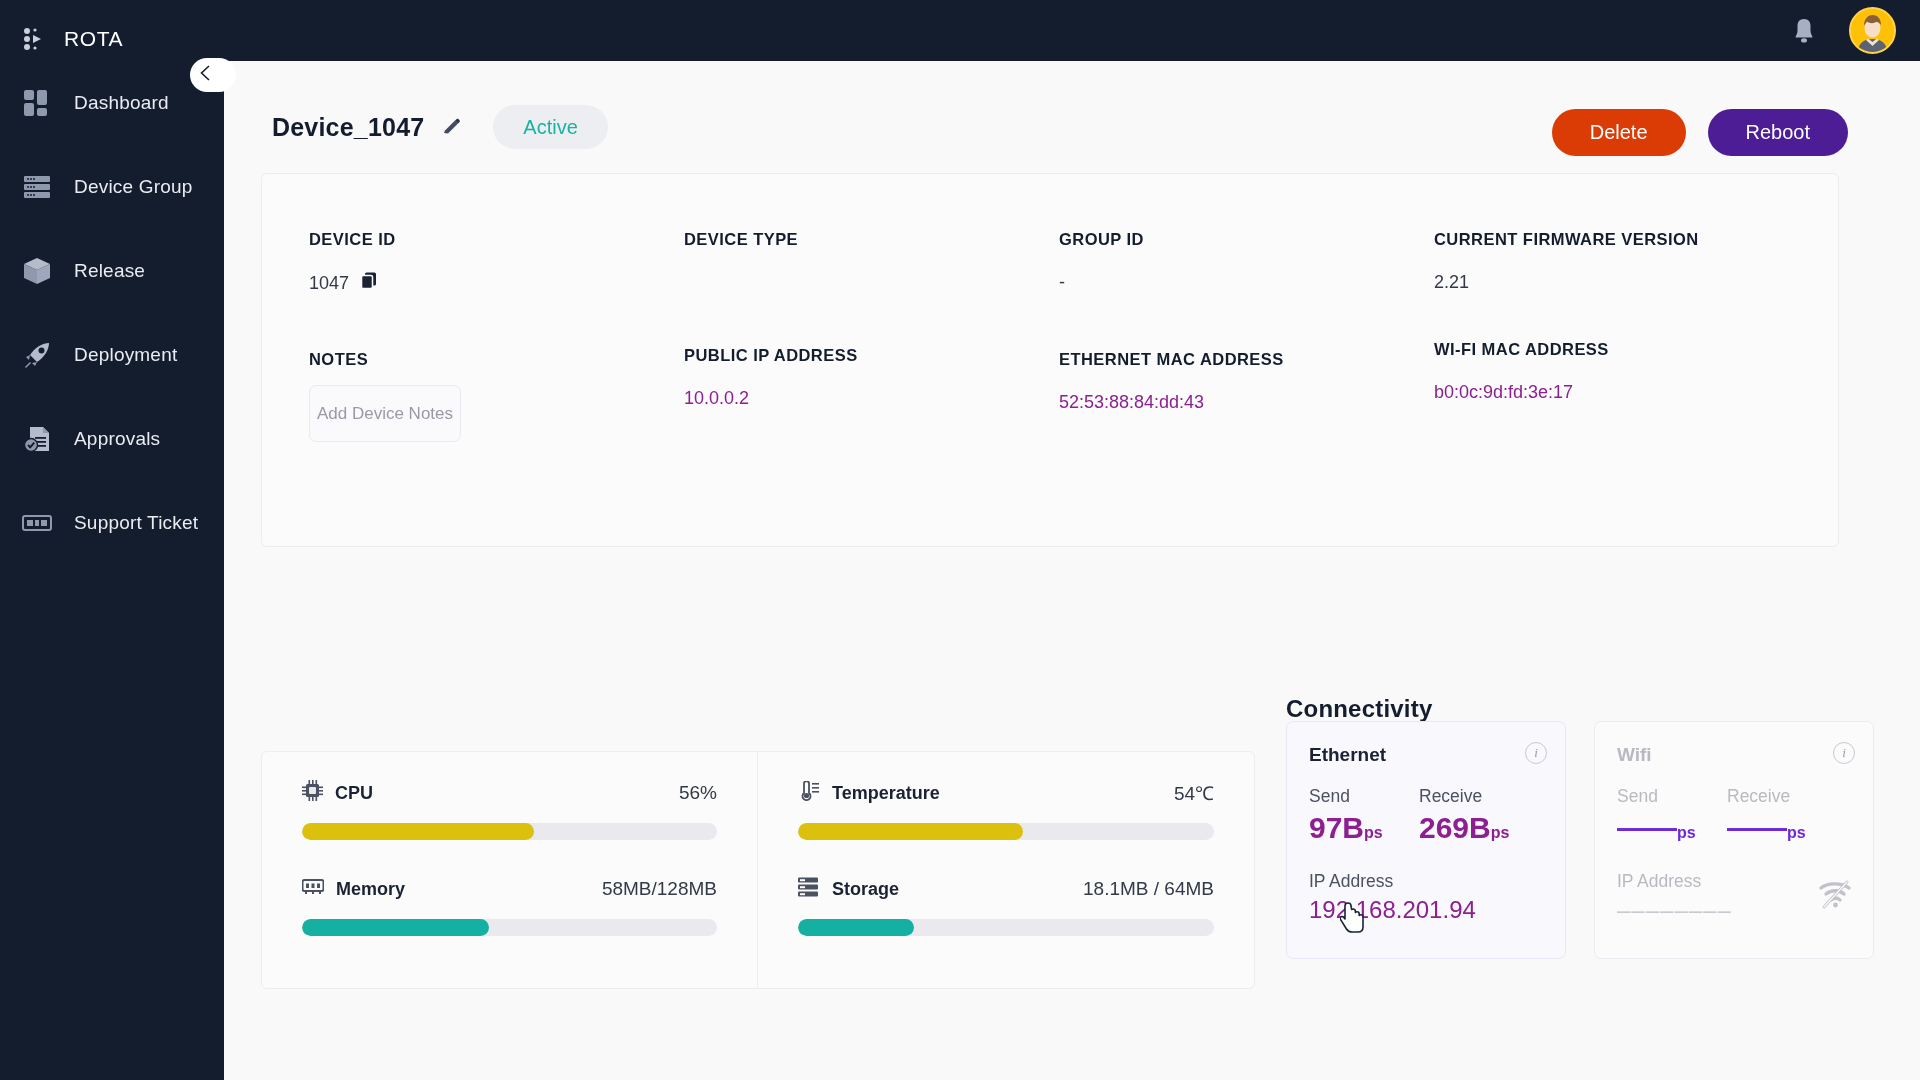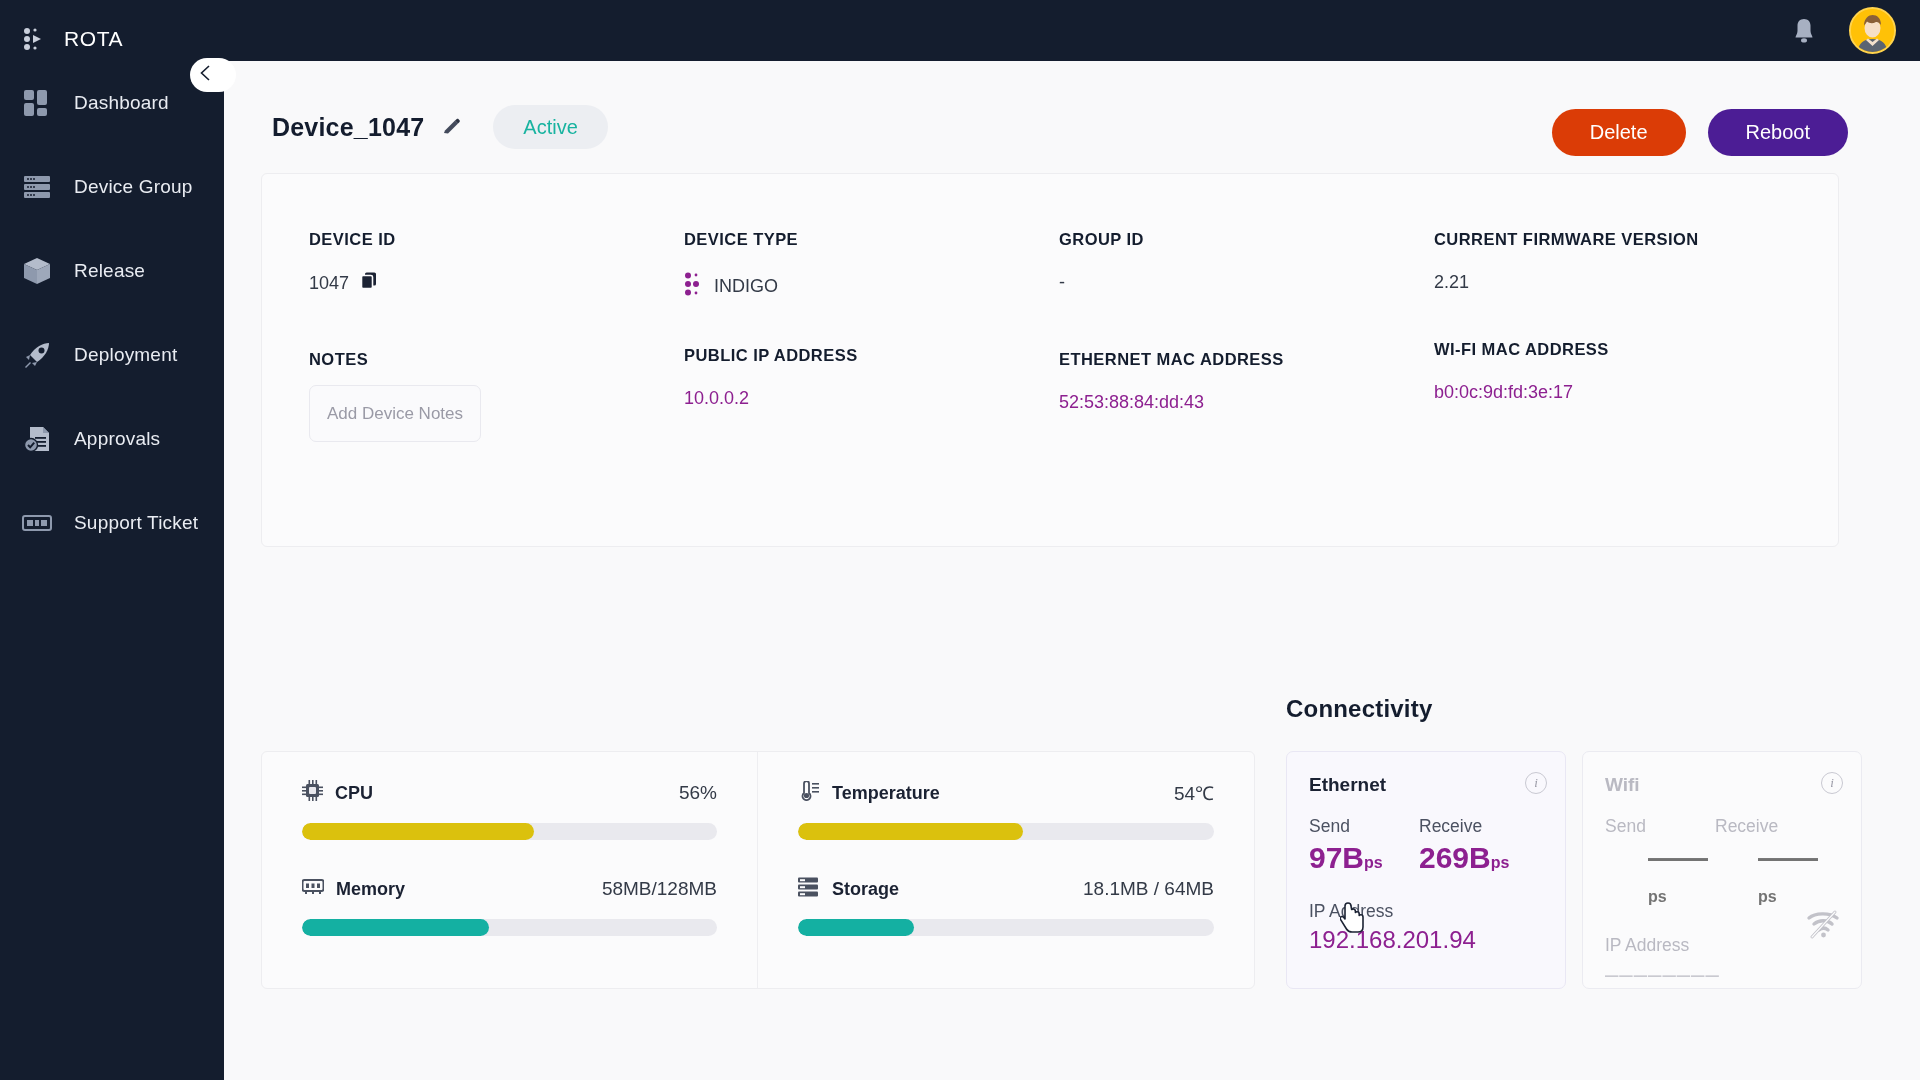--- a/index.html
+++ b/index.html
@@ -114,21 +114,21 @@
   }
   .info-row { display: flex; }
   .info-cell { width: 378px; }
   .info-label {
     font-size: 16.5px; font-weight: bold; color: #141d2e;
     letter-spacing: .45px; text-transform: uppercase;
   }
   .info-value { font-size: 18px; color: #333a47; margin-top: 23px; display:flex; align-items:center; gap: 12px;}
   .info-value.link { color: #8d2090; }
   .notes-box {
-    margin-top: 16px; width: 172px; height: 57px;
+    margin-top: 16px; width: 152px; height: 57px;
     border: 1px solid #e9e9ef; border-radius: 7px; background: #fafafc;
     display: flex; align-items: center; justify-content: center;
     color: #9a9aa6; font-size: 17px; cursor: pointer;
   }
 
   
   .section-title {
     font-size: 24px; font-weight: bold; color: #141d2e; letter-spacing: .2px;
   }
   .online-dot {
@@ -149,21 +149,21 @@
   .metric-name { display: flex; align-items: center; gap: 12px; font-size: 18px; font-weight: bold; color: #1b2233; }
   .metric-val { font-size: 19px; color: #333a47; }
   .bar-track {
     margin-top: 17px; height: 17px; border-radius: 9px; background: #e9e9ee;
     overflow: hidden;
   }
   .bar-fill { height: 100%; border-radius: 9px; }
   .metric-block + .metric-block { margin-top: 36px; }
 
   
-  .conn-wrap { position: absolute; left: 1062px; top: 690px; display: flex; gap: 16px; }
+  .conn-wrap { position: absolute; left: 1062px; top: 660px; display: flex; gap: 28px; }
   .conn-card {
     width: 280px; height: 238px; border-radius: 7px;
     border: 1px solid #ebebf1; padding: 22px 20px 0 22px; position: relative;
   }
   .conn-card.ethernet { background: #f9f8fd; border-color: #e9e7f4; }
   .conn-card.wifi { background: #fbfbfc; }
   .conn-title { font-size: 19px; font-weight: bold; color: #1b2233; }
   .conn-card.wifi .conn-title { color: #b9b9c2; }
   .info-i {
     position: absolute; right: 18px; top: 20px;
@@ -171,21 +171,21 @@
     border: 1.6px solid #c9c9d2; color: #9a9aa6;
     font-size: 13px; font-style: italic; font-family: "Liberation Serif", serif;
     display: flex; align-items: center; justify-content: center; cursor: pointer;
   }
   .conn-row { display: flex; margin-top: 20px; }
   .conn-col { width: 110px; }
   .conn-sub { font-size: 17.5px; color: #4b5161; }
   .conn-card.wifi .conn-sub { color: #b9b9c2; }
   .conn-big { margin-top: 4px; font-size: 30px; font-weight: bold; color: #8d2090; }
   .conn-big .unit { font-size: 16px; }
-  .conn-card.wifi .conn-big { color: #737373; margin-left: 43px; }
+  .conn-card.wifi .conn-big { color: #6d28d9; }
   .conn-ip-label { margin-top: 26px; font-size: 17.5px; color: #4b5161; }
   .conn-card.wifi .conn-ip-label { color: #b9b9c2; }
   .conn-ip-value { margin-top: 4px; font-size: 24px; color: #8d2090; }
   .conn-card.wifi .conn-ip-value { color: #c9c9d0; font-size: 24px; letter-spacing: 1px;}
   .wifi-off { position: absolute; right: 18px; bottom: 44px; }
 
   .cursor {
     position: absolute; left: 1340px; top: 902px;
     width: 26px; height: 34px; z-index: 60; pointer-events: none;
   }
@@ -356,33 +356,20 @@
             <span>
               <svg width="16" height="17" viewBox="0 0 16 17">
                 <rect x="4" y="0.5" width="11" height="13" rx="1.6" fill="#1b2233"></rect>
                 <rect x="0.5" y="3.5" width="11" height="13" rx="1.6" fill="#1b2233" stroke="#fbfbfc" stroke-width="1.6"></rect>
               </svg>
             </span>
           </div>
         </div>
         <div class="info-cell">
           <div class="info-label">DEVICE TYPE</div>
-          <div class="info-value">
-            <span>
-              <svg width="18" height="24" viewBox="0 0 18 24">
-                <circle cx="4" cy="3.5" r="3" fill="#8d2090"></circle>
-                <circle cx="12" cy="3" r="1.4" fill="#8d2090"></circle>
-                <circle cx="4" cy="12" r="3" fill="#8d2090"></circle>
-                <circle cx="12" cy="12" r="3" fill="#8d2090"></circle>
-                <circle cx="4" cy="20.5" r="3" fill="#8d2090"></circle>
-                <circle cx="12" cy="21" r="1.4" fill="#8d2090"></circle>
-              </svg>
-            </span>
-            <span>INDIGO</span>
-          </div>
         </div>
         <div class="info-cell">
           <div class="info-label">GROUP ID</div>
           <div class="info-value">-</div>
         </div>
         <div class="info-cell">
           <div class="info-label">CURRENT FIRMWARE VERSION</div>
           <div class="info-value">2.21</div>
         </div>
       </div>

